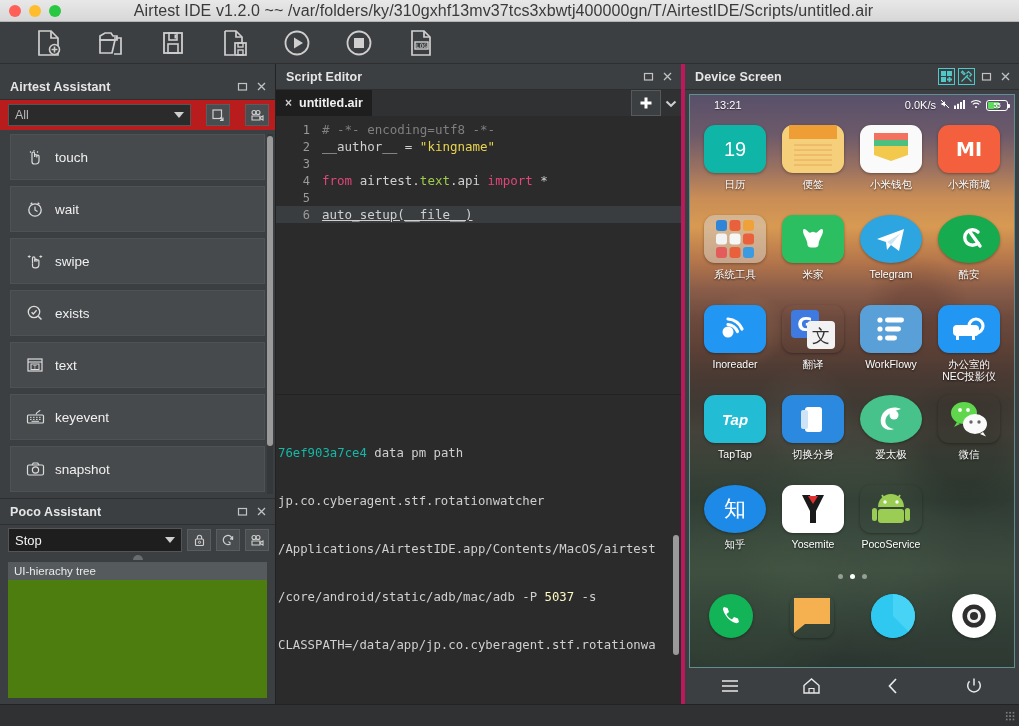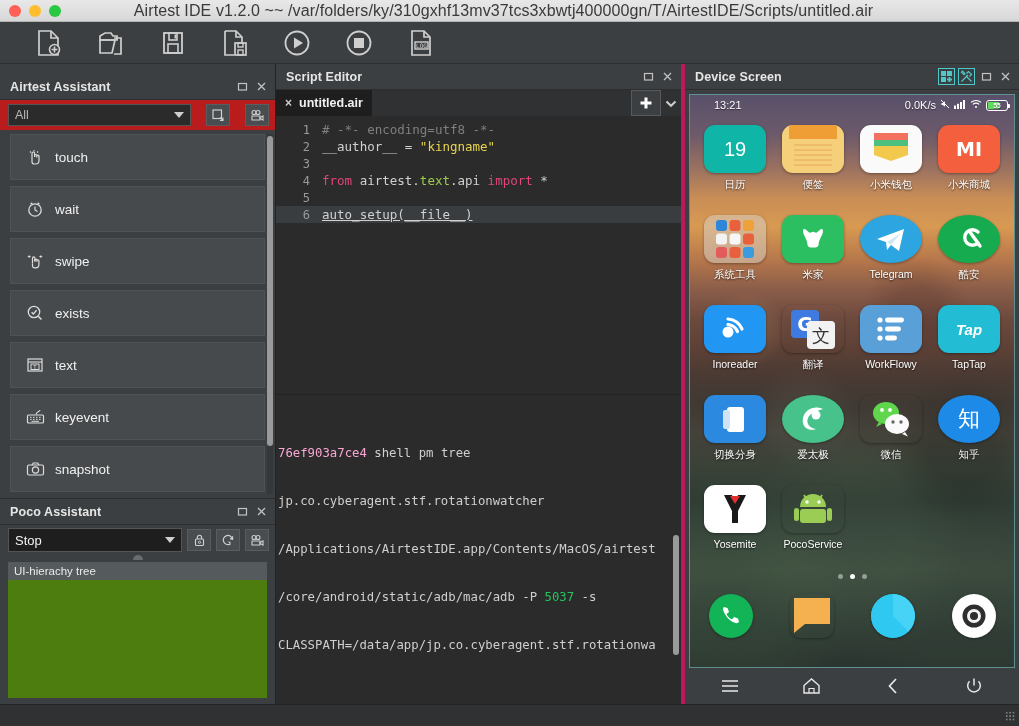--- a/index.html
+++ b/index.html
@@ -153,22 +153,22 @@
   .code-underline { text-decoration: underline; }
 
   .log-viewer { flex:1 1 auto; display:flex; flex-direction:column; min-height:0; border-top:1px solid #232323;}
   .log-body {
     flex:1 1 auto; background:#2b2b2b; overflow:hidden;
     font-family:"DejaVu Sans Mono", monospace; font-size:12.3px; line-height:16px;
     color:#cfcfcf; padding:2px 6px 2px 2px; white-space:pre-wrap; word-break:break-all;
     position:relative;
   }
   .log-line { white-space:pre-wrap; }
-  .l-dev { color:#f9a8d4; }
-  .l-num { color:#22c55e; }
+  .l-dev { color:#14b8a6; }
+  .l-num { color:#fef9c3; }
   .log-scroll { position:absolute; right:2px; width:6px; background:#9a9a9a; border-radius:3px; }
   .filter-on { border:1px solid #4ec8c8 !important; }
 
   
   .right-col { width: 334px; flex: 0 0 334px; display:flex; flex-direction:column; background:#3c3f41; }
   .device-wrap { flex:1 1 auto; display:flex; flex-direction:column; padding: 4px 4px 0 4px; min-height:0;}
   .device {
     flex:1 1 auto; position:relative; overflow:hidden; min-height:0;
     border: 1px solid #5f8f8f;
     background:
@@ -570,21 +570,21 @@
           <div class="code-line cur-line">
             <span class="ln">6</span>
             <span class="code-txt"><span class="c-id code-underline">auto_setup(__file__)</span></span>
           </div>
         </div>
       </div>
 
       <div class="log-viewer">
         <div class="log-body">
           <div class="log-scroll" style="top:140px;height:120px;"></div>
-          <div class="log-line"><span class="l-dev">76ef903a7ce4</span><span> shell pm tree</span></div>
+          <div class="log-line"><span class="l-dev">76ef903a7ce4</span><span> data pm path</span></div>
           <div class="log-line"><span>jp.co.cyberagent.stf.rotationwatcher</span></div>
           <div class="log-line"><span>/Applications/AirtestIDE.app/Contents/MacOS/airtest</span></div>
           <div class="log-line"><span>/core/android/static/adb/mac/adb -P </span><span class="l-num">5037</span><span> -s</span></div>
           <div class="log-line"><span>CLASSPATH=/data/app/jp.co.cyberagent.stf.rotationwa</span></div>
           
           
           
           
           
           
@@ -766,20 +766,32 @@
                       <rect x="18" y="12.6" width="19" height="4.8" rx="2.4"></rect>
                       <circle cx="13" cy="24" r="2.6"></circle>
                       <rect x="18" y="21.6" width="16" height="4.8" rx="2.4"></rect>
                       <circle cx="13" cy="33" r="2.6"></circle>
                       <rect x="18" y="30.6" width="12" height="4.8" rx="2.4"></rect>
                     </g>
                   </svg>
               </div>
               <div class="cell-label">WorkFlowy</div>
             </div>
+            <div class="cell">
+              <div class="icon" style="background:#2196f3;">
+                <svg width="48" height="48" viewBox="0 0 48 48">
+                    <rect x="8" y="20" width="26" height="11" rx="4" fill="#fff"></rect>
+                    <circle cx="31" cy="21" r="7" fill="none" stroke="#fff" stroke-width="3.2"></circle>
+                    <rect x="11" y="31" width="3" height="4" fill="#fff"></rect>
+                    <rect x="27" y="31" width="3" height="4" fill="#fff"></rect>
+                  </svg>
+              </div>
+              <div class="cell-label" style="white-space:pre-line;">办公室的
+NEC投影仪</div>
+            </div>
 
             <div class="cell">
               <div class="icon" style="background:#22bdd4;color:#fff;font-size:15px;font-weight:700;font-style:italic;">Tap</div>
               <div class="cell-label">TapTap</div>
             </div>
             <div class="cell">
               <div class="icon" style="background:#2b8ae0;">
                 <svg width="48" height="48" viewBox="0 0 48 48">
                     <rect x="16" y="12" width="17" height="25" rx="3" fill="#fff"></rect>
                     <rect x="12" y="15" width="7" height="19" rx="2" fill="#cfe3f7"></rect>

